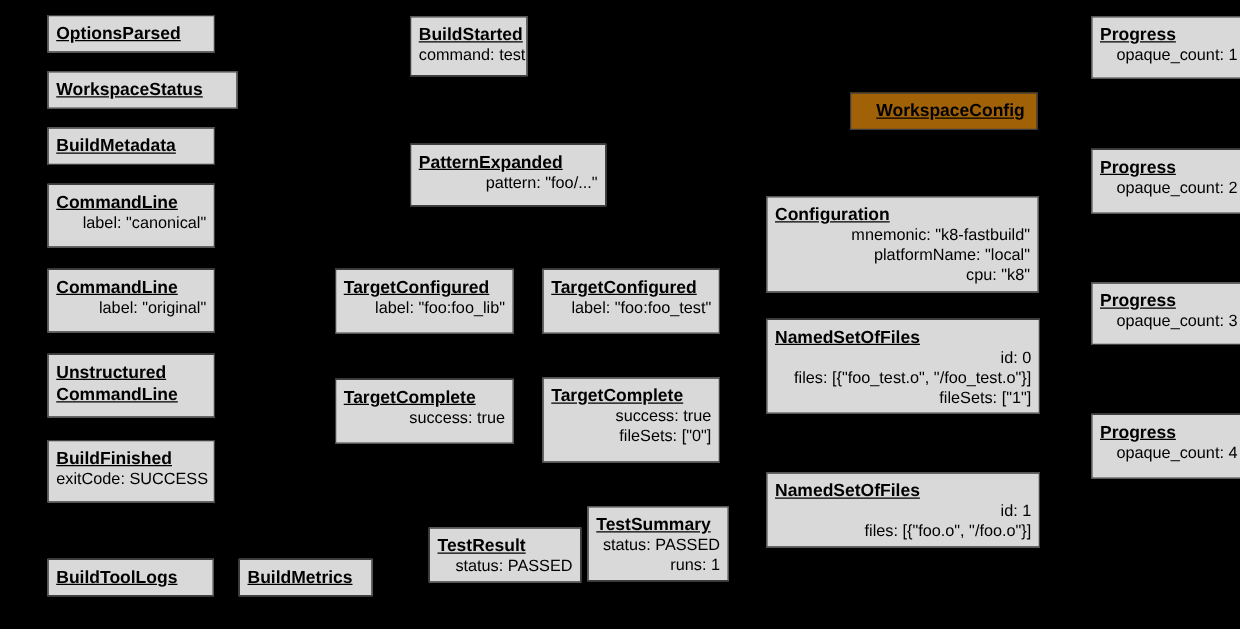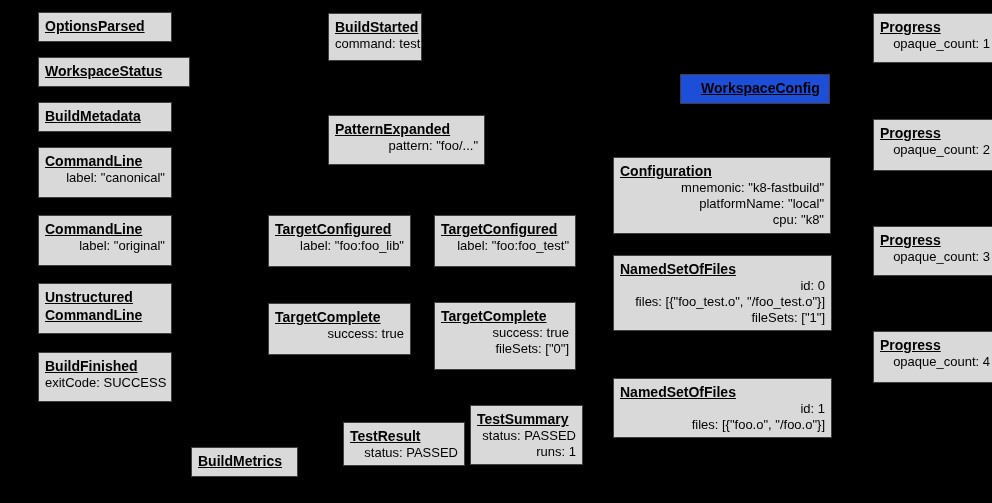--- a/index.html
+++ b/index.html
@@ -60,20 +60,23 @@
       <div class="node-detail">label: "original"</div>
     </div>
     <div class="node" style="left: 10px; top: 283px; width: 134px; min-height: 51px; background: rgb(217, 217, 217); border-color: rgb(63, 63, 63);">
       <div class="node-title">Unstructured
 CommandLine</div>
     </div>
     <div class="node" style="left: 10px; top: 352px; width: 134px; min-height: 50px; background: rgb(217, 217, 217); border-color: rgb(63, 63, 63);">
       <div class="node-title">BuildFinished</div>
       <div class="node-detail">exitCode: SUCCESS</div>
     </div>
+    <div class="node" style="left: 10px; top: 447px; width: 133px; min-height: 30px; background: rgb(217, 217, 217); border-color: rgb(63, 63, 63);">
+      <div class="node-title">BuildToolLogs</div>
+    </div>
     <div class="node" style="left: 163px; top: 447px; width: 107px; min-height: 30px; background: rgb(217, 217, 217); border-color: rgb(63, 63, 63);">
       <div class="node-title">BuildMetrics</div>
     </div>
     <div class="node" style="left: 300px; top: 13px; width: 94px; min-height: 48px; background: rgb(217, 217, 217); border-color: rgb(63, 63, 63);">
       <div class="node-title">BuildStarted</div>
       <div class="node-detail">command: test</div>
     </div>
     <div class="node" style="left: 300px; top: 115px; width: 157px; min-height: 50px; background: rgb(217, 217, 217); border-color: rgb(63, 63, 63);">
       <div class="node-title">PatternExpanded</div>
       <div class="node-detail">pattern: "foo/..."</div>
@@ -97,21 +100,21 @@
     </div>
     <div class="node" style="left: 315px; top: 422px; width: 122px; min-height: 44px; background: rgb(217, 217, 217); border-color: rgb(63, 63, 63);">
       <div class="node-title">TestResult</div>
       <div class="node-detail">status: PASSED</div>
     </div>
     <div class="node" style="left: 442px; top: 405px; width: 113px; min-height: 60px; background: rgb(217, 217, 217); border-color: rgb(63, 63, 63);">
       <div class="node-title">TestSummary</div>
       <div class="node-detail">status: PASSED</div>
       <div class="node-detail">runs: 1</div>
     </div>
-    <div class="node" style="left: 652px; top: 74px; width: 150px; min-height: 30px; background: #1d4ed8; border-color: rgb(63, 63, 63); padding-left: 20px;">
+    <div class="node" style="left: 652px; top: 74px; width: 150px; min-height: 30px; background: #a16207; border-color: rgb(63, 63, 63); padding-left: 20px;">
       <div class="node-title">WorkspaceConfig</div>
     </div>
     <div class="node" style="left: 585px; top: 157px; width: 218px; min-height: 77px; background: rgb(217, 217, 217); border-color: rgb(63, 63, 63);">
       <div class="node-title">Configuration</div>
       <div class="node-detail">mnemonic: "k8-fastbuild"</div>
       <div class="node-detail">platformName: "local"</div>
       <div class="node-detail">cpu: "k8"</div>
     </div>
     <div class="node" style="left: 585px; top: 255px; width: 219px; min-height: 75px; background: rgb(217, 217, 217); border-color: rgb(63, 63, 63);">
       <div class="node-title">NamedSetOfFiles</div>

